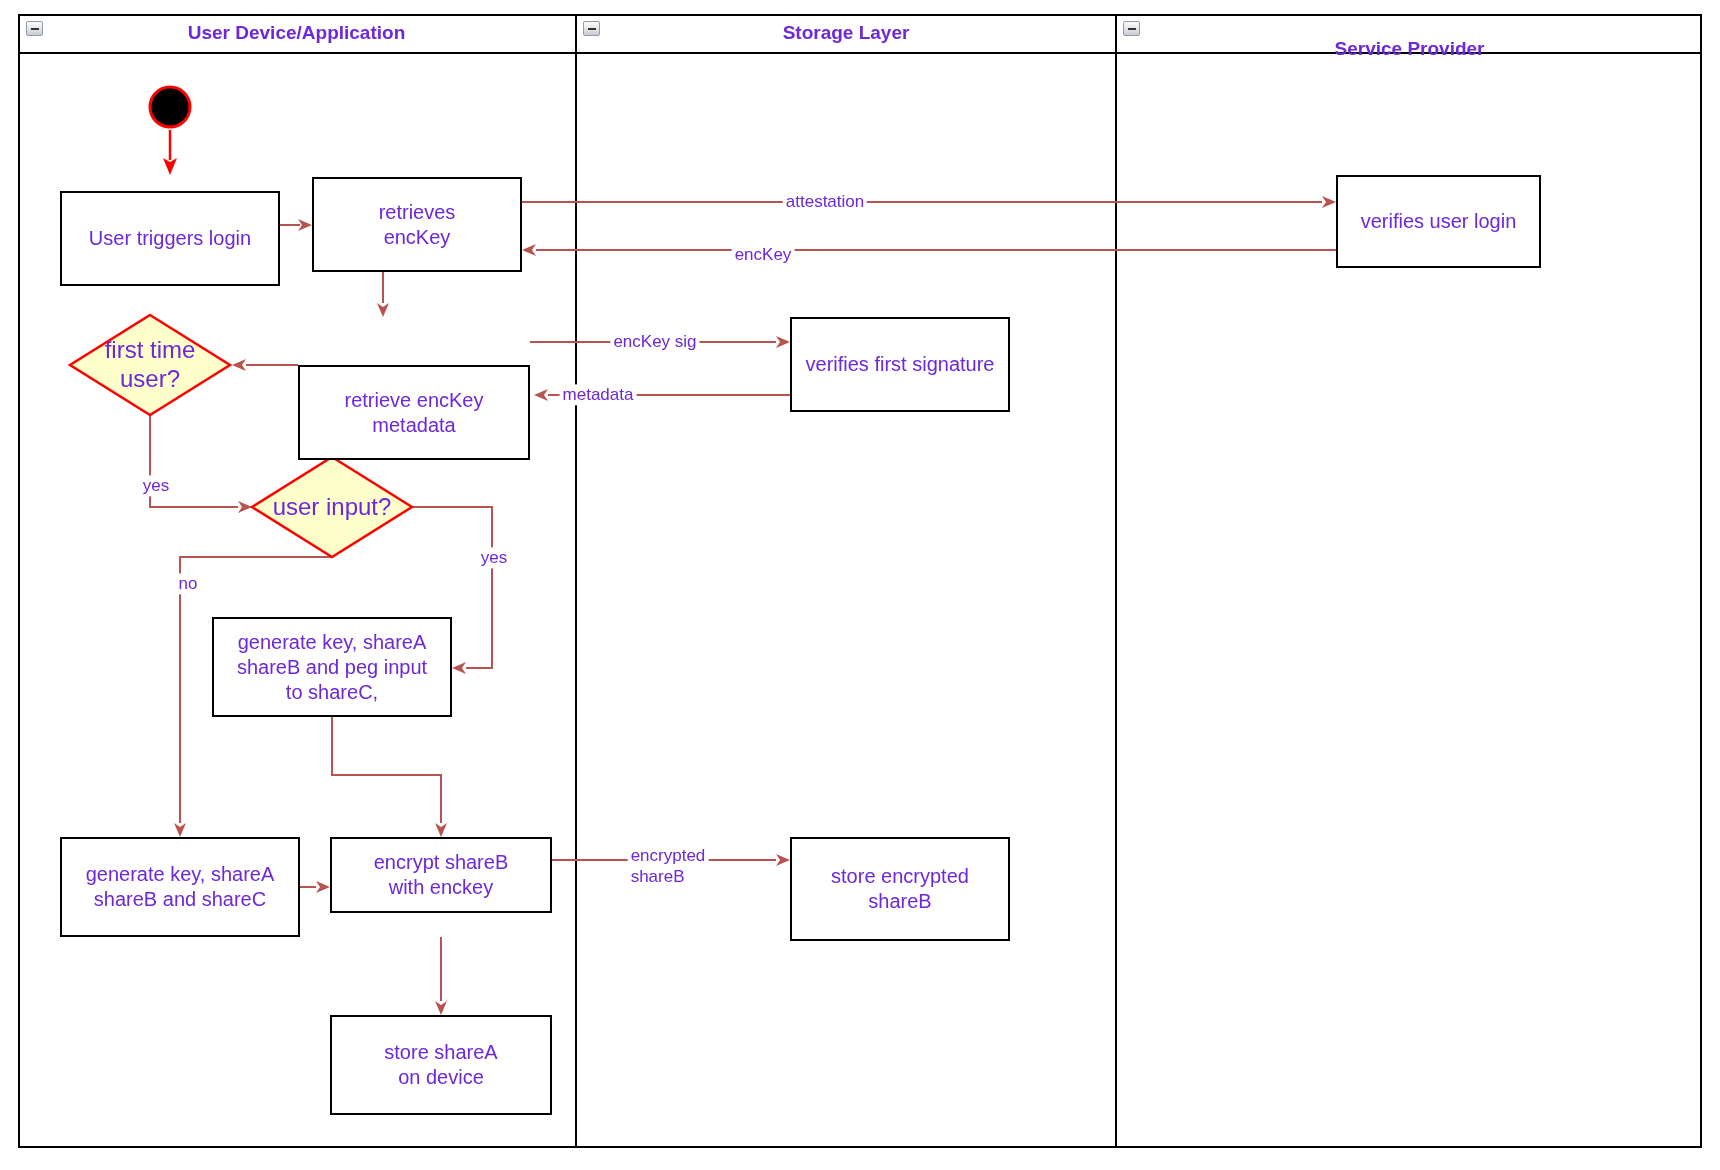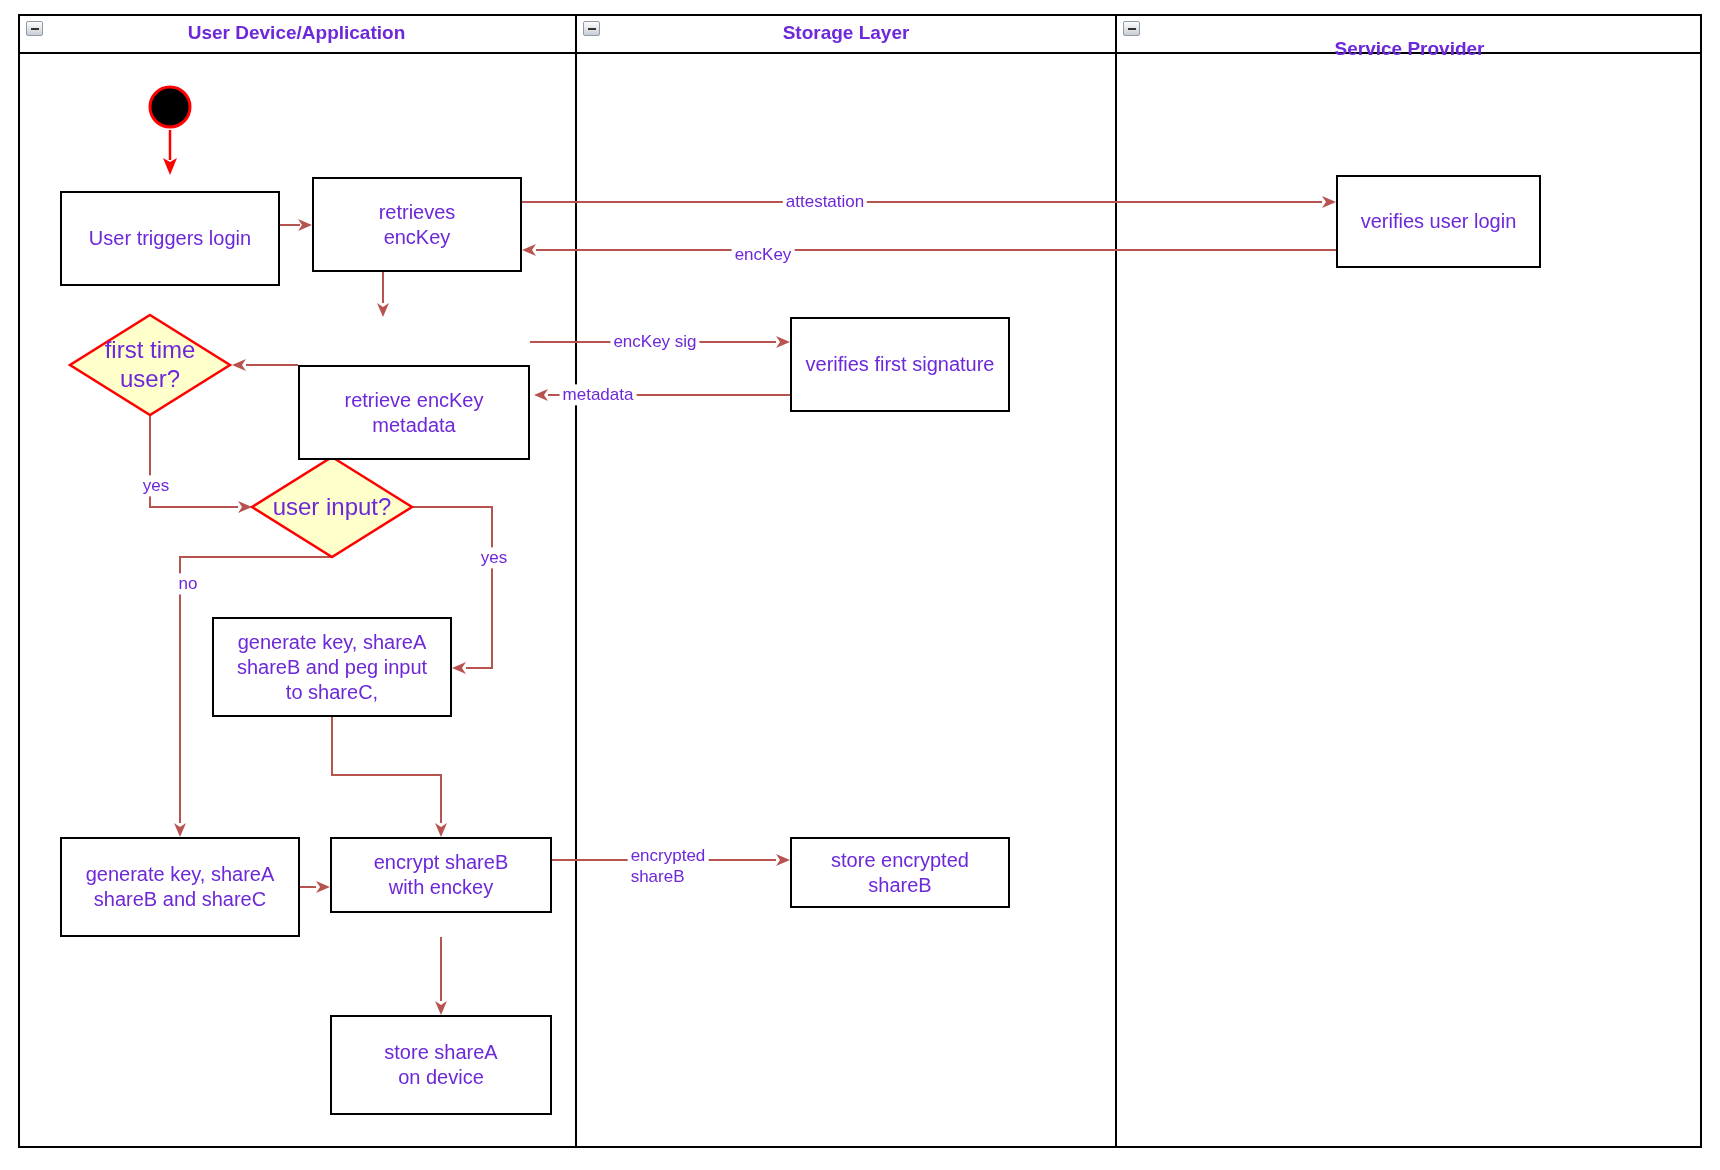--- a/index.html
+++ b/index.html
@@ -170,21 +170,21 @@
   <div class="abs node" style="left:212px; top:617px; width:240px; height:100px;">generate key, shareA
 shareB and peg input
 to shareC,</div>
 
   <div class="abs node" style="left:60px; top:837px; width:240px; height:100px;">generate key, shareA
 shareB and shareC</div>
 
   <div class="abs node" style="left:330px; top:837px; width:222px; height:76px;">encrypt shareB
 with enckey</div>
 
-  <div class="abs node" style="left:790px; top:837px; width:220px; height:71px;">store encrypted
+  <div class="abs node" style="left:790px; top:837px; width:220px; height:104px;">store encrypted
 shareB</div>
 
   <div class="abs node" style="left:330px; top:1015px; width:222px; height:100px;">store shareA
 on device</div>
 
   <div class="abs dlabel" style="left:70px; top:315px; width:160px; height:100px;">first time
 user?</div>
   <div class="abs dlabel" style="left:252px; top:457px; width:160px; height:100px;">user input?</div>
 
   <div class="abs elabel" style="left:825px; top:202px;">attestation</div>

